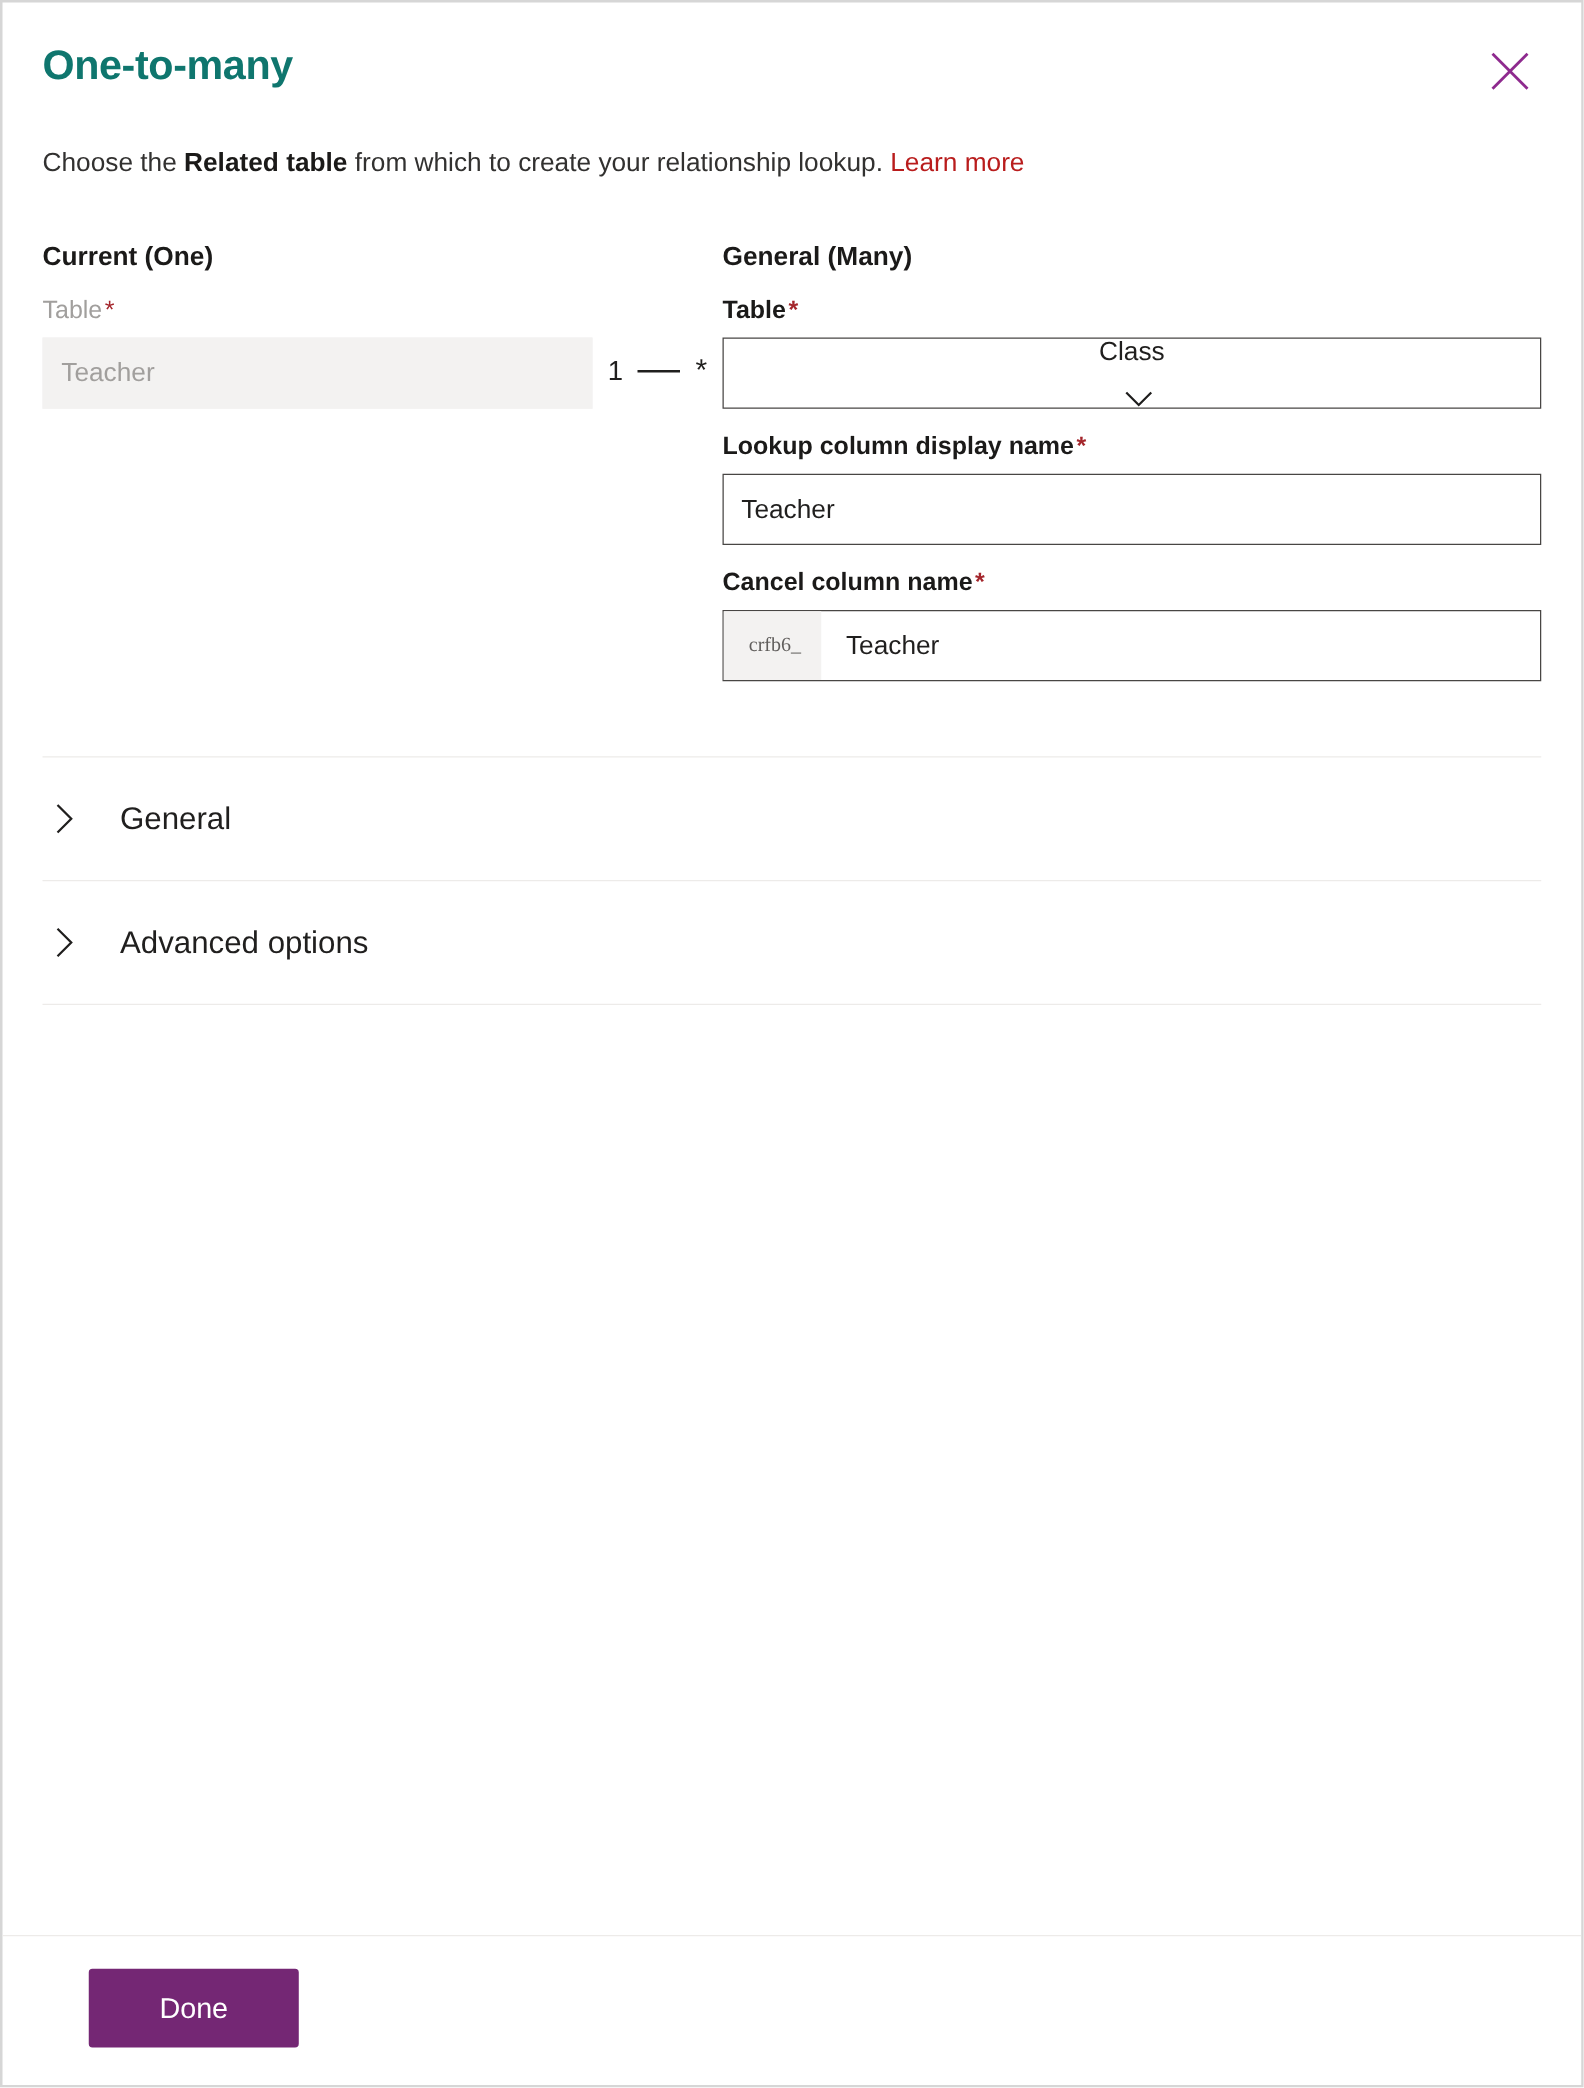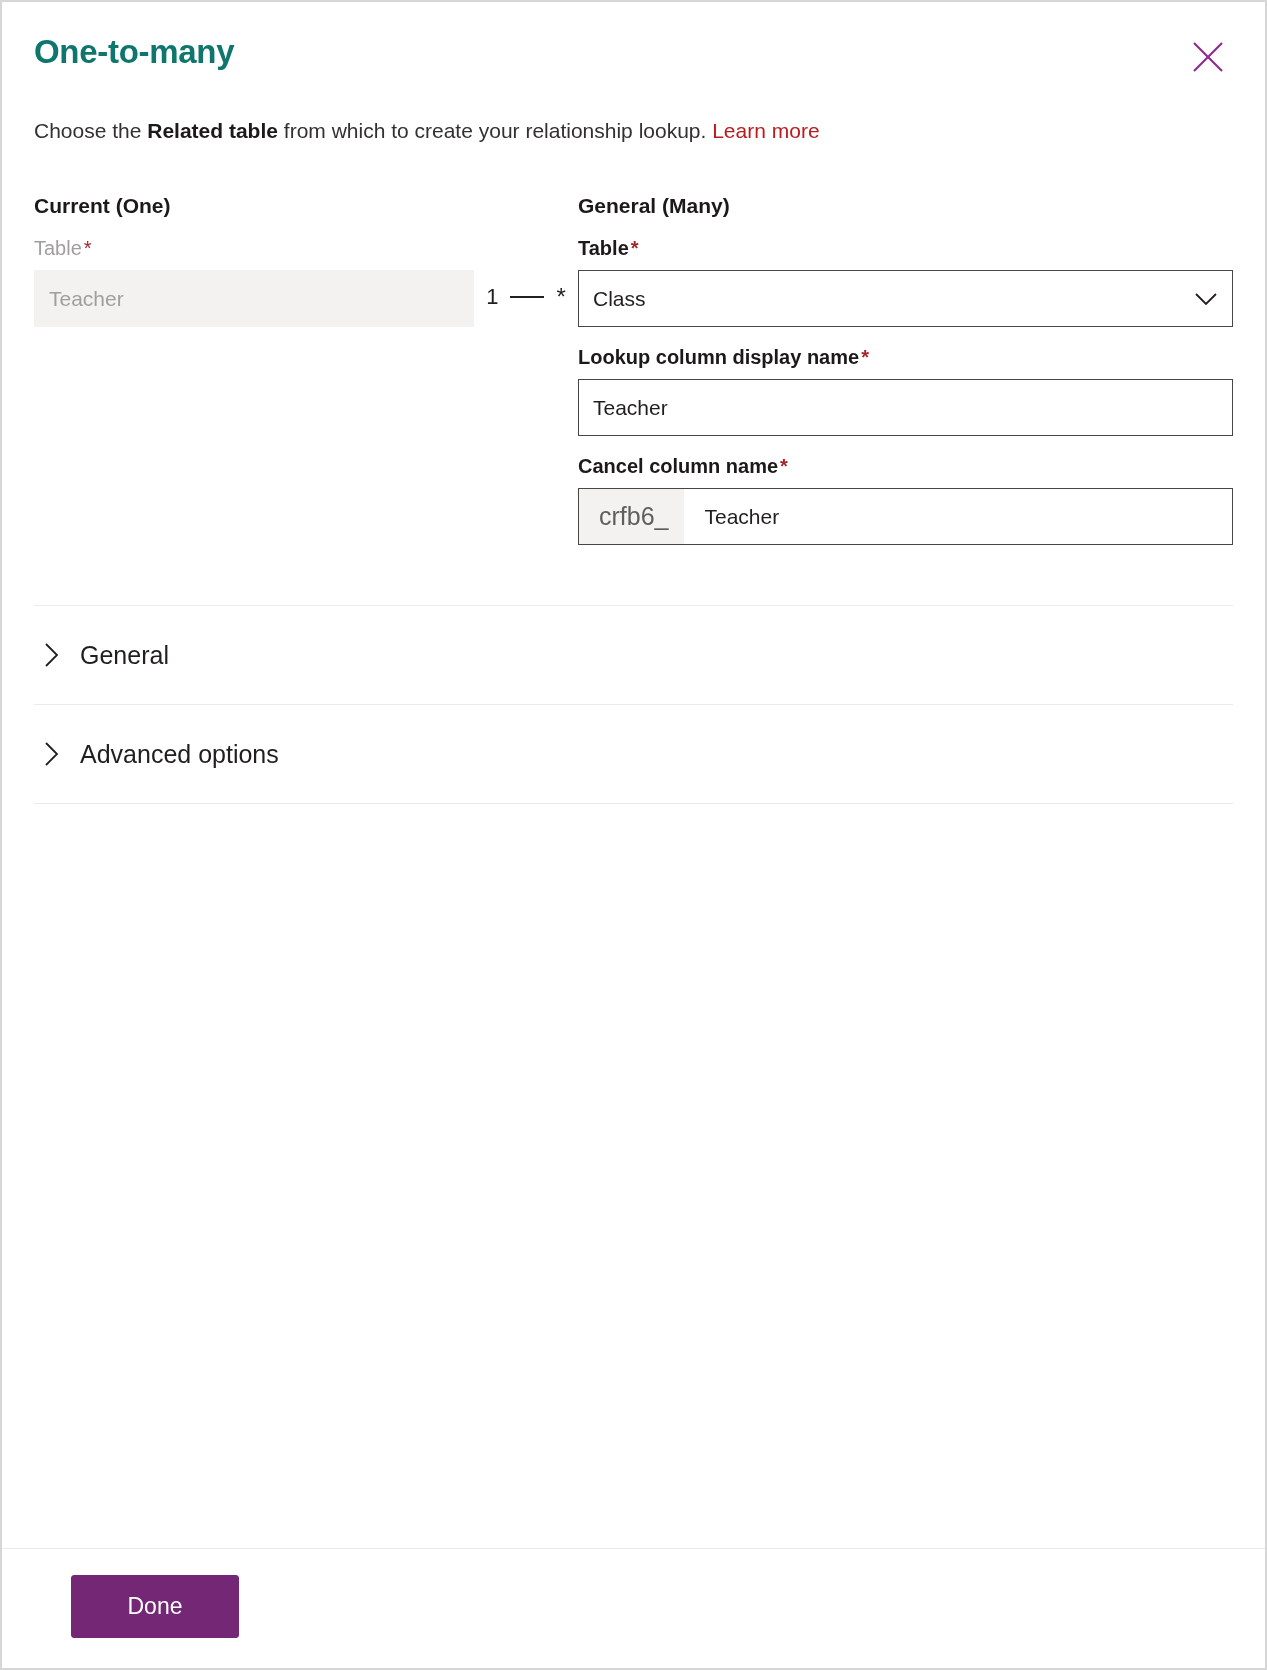--- a/index.html
+++ b/index.html
@@ -120,33 +120,34 @@
     color: #201f1e;
     line-height: 1;
   }
   .textbox.disabled {
     background: #f3f2f1;
     border: 1px solid #f3f2f1;
     color: #a19f9d;
   }
   .textbox .value { flex: 1 1 auto; white-space: nowrap; overflow: hidden; }
 
-  .dropdown { justify-content: flex-start; cursor: pointer; }
+  .dropdown { justify-content: flex-start; cursor: pointer; flex-direction: column; }
   .dropdown .chev { flex: 0 0 auto; display: flex; align-items: center; padding-left: 10px; }
 
   .prefixed { padding: 0; }
   .prefix {
     background: #f3f2f1;
     color: #605e5c;
     height: 55px;
     display: flex;
     align-items: center;
     padding: 0 16px 0 20px;
-    font-size: 25px;
+    font-size: 16px;
     flex: 0 0 auto;
+    font-family: Liberation Serif, serif;
   }
   .prefixed .value { padding-left: 20px; }
 
   
   .connector {
     display: flex;
     align-items: center;
     justify-content: center;
     gap: 12px;
     margin-top: 92px;
@@ -161,21 +162,21 @@
     background: #201f1e;
   }
   .connector .star { font-size: 24px; }
 
   
   .accordions { margin-top: 42px; }
   .divider { height: 1px; background: #edebe9; }
   .accordion {
     display: flex;
     align-items: center;
-    gap: 20px;
+    gap: 36px;
     padding: 34px 0 34px 10px;
     cursor: pointer;
   }
   .accordion .chev-right { flex: 0 0 auto; display: flex; }
   .accordion-label {
     font-size: 25px;
     color: #201f1e;
     line-height: 1.2;
   }
 

